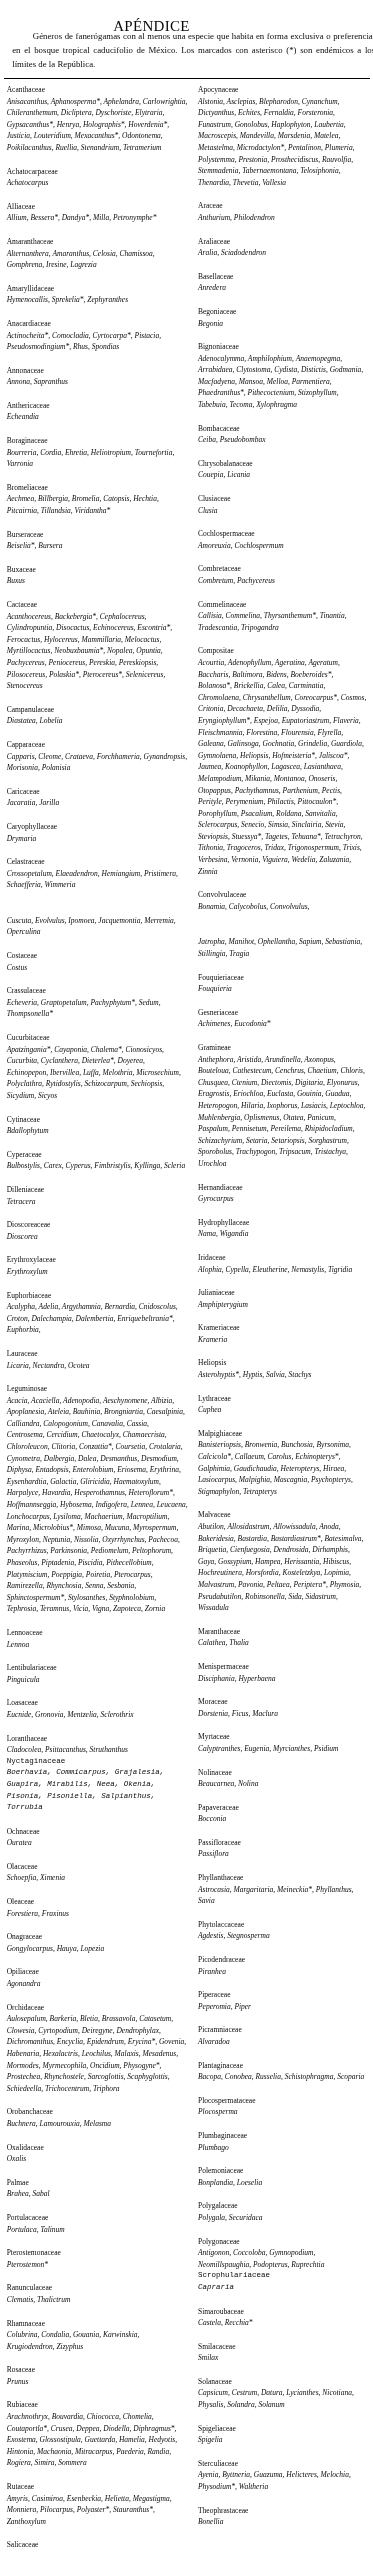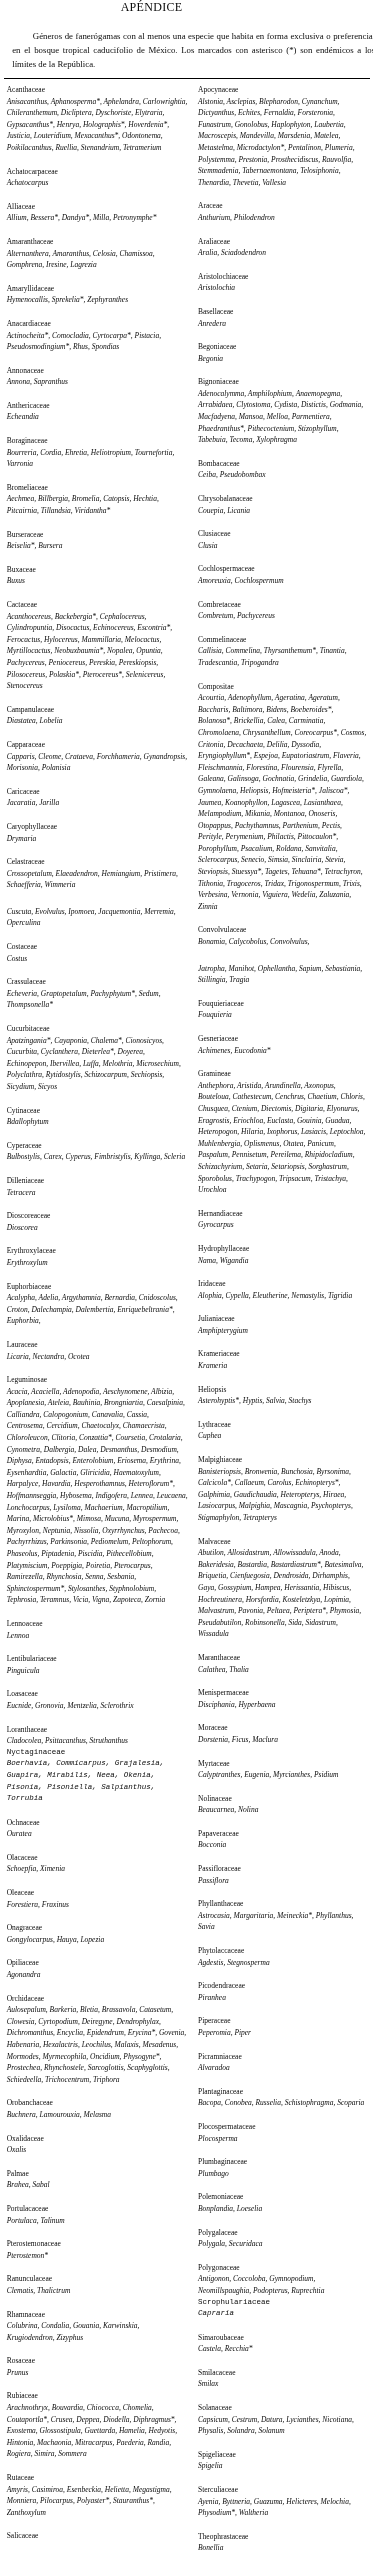--- a/index.html
+++ b/index.html
@@ -3,37 +3,37 @@
 <meta charset="utf-8">
 <style>
   html, body { margin: 0; padding: 0; }
   body {
     width: 373px; height: 3130px;
     background: #ffffff; color: #0a0a0a;
     font-family: "Liberation Serif", "DejaVu Serif", serif;
     position: relative; overflow: hidden;
   }
   .title {
-    position: absolute; top: 0; left: 0; width: 303px;
-    text-align: center; font-size: 12px; letter-spacing: 0.3px;
+    position: absolute; top: 18px; left: 0; width: 303px;
+    text-align: center; font-size: 15px; letter-spacing: 0.3px;
   }
   .intro {
     position: absolute; top: 29px; left: 5.2px; width: 363px;
     font-size: 8.8px; line-height: 14px;
     text-align: justify; text-indent: 20.6px; margin-left: 7px;
   }
   .rule { position: absolute; left: 3.6px; width: 366px; border-top: 1px solid #000; height: 0; }
   .rule-top { top: 78px; }
   .columns { position: absolute; top: 84px; left: 0; width: 373px; }
   .col { position: absolute; top: 0; font-size: 7.5px; line-height: 11.6px; }
   .col-left  { left: 6.7px;  width: 181px; }
   .col-right { left: 198px; width: 171px; }
   .block { margin-bottom: 12px; }
   .block.tight  { margin-top: -12px; font-family: Liberation Mono, monospace; }
-  .block.gapped { margin-top: 15px; }
+  .block.gapped { margin-top: 24px; }
   .family { font-style: normal; }
   .genera { font-style: italic; }
 </style>
 </head>
 <body>
 
 <div class="title">APÉNDICE</div>
 
 <div class="intro">Géneros de fanerógamas con al menos una especie que habita en forma exclusiva o preferencial en el bosque tropical caducifolio de México. Los marcados con asterisco (*) son endémicos a los límites de la República.</div>
 
@@ -255,24 +255,20 @@
       </div>
       <div class="block">
         <div class="family">Araceae</div>
         <div class="genera">Anthurium, Philodendron</div>
       </div>
       <div class="block">
         <div class="family">Araliaceae</div>
         <div class="genera">Aralia, Sciadodendron</div>
       </div>
       <div class="block">
-        <div class="family">Aristolochiaceae</div>
-        <div class="genera">Aristolochia</div>
-      </div>
-      <div class="block">
         <div class="family">Basellaceae</div>
         <div class="genera">Anredera</div>
       </div>
       <div class="block">
         <div class="family">Begoniaceae</div>
         <div class="genera">Begonia</div>
       </div>
       <div class="block">
         <div class="family">Bignoniaceae</div>
         <div class="genera">Adenocalymma, Amphilophium, Anaemopegma, Arrabidaea, Clytostoma, Cydista, Distictis, Godmania, Macfadyena, Mansoa, Melloa, Parmentiera, Phaedranthus*, Pithecoctenium, Stizophyllum, Tabebuia, Tecoma, Xylophragma</div>

